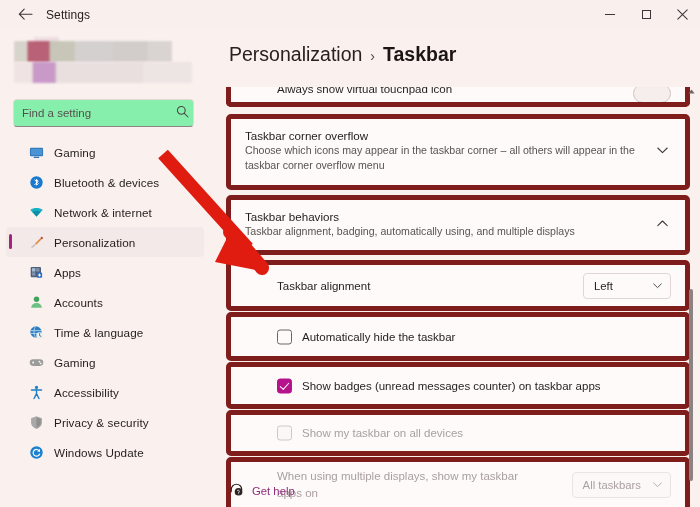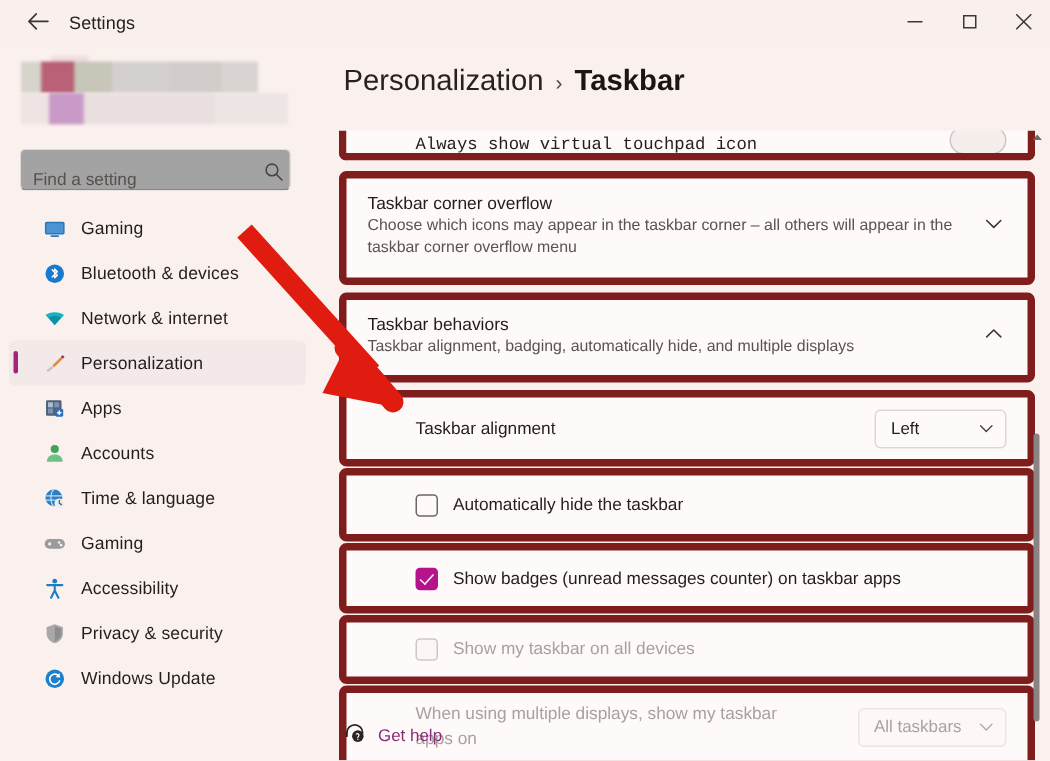--- a/index.html
+++ b/index.html
@@ -74,26 +74,26 @@
   }
   .blur-line { position: absolute; }
   .bl1 { left: 0;   top: 4px;  width: 158px; height: 21px; background: linear-gradient(90deg,#d5d2c8 0%,#d5d2c8 8%,#b4556c 9%,#b4556c 22%,#c3c3b4 23%,#c3c3b4 38%,#d2cece 39%,#d2cece 62%,#cfcbc8 63%,#cfcbc8 84%,#d7d2cf 85%,#d7d2cf 100%); filter: blur(1.2px); opacity:.92;}
   .bl1b{ left: 20px; top: 0px;  width: 25px;  height: 8px;  background:#eedde2; filter: blur(1.2px);}
   .bl2 { left: 0;   top: 25px; width: 178px; height: 21px; background: linear-gradient(90deg,#eee3e2 0%,#eee3e2 10%,#c491c4 11%,#c491c4 23%,#e7dedd 24%,#e7dedd 72%,#ece3e3 73%,#ece3e3 100%); filter: blur(1.2px); opacity:.9;}
 
   #search-box {
     position: absolute;
     left: 13px; top: 70px;
     width: 181px; height: 28px;
-    background: #a3a3a3;
+    background: #86efac;
     border: 1px solid #e2d9d7;
     border-bottom: 1px solid #8c8486;
     border-radius: 4px;
     display: flex;
-    align-items: flex-end;
+    align-items: center;
     padding: 0 8px;
   }
   #search-input {
     flex: 1;
     border: none; outline: none; background: transparent;
     font-family: "Liberation Sans", sans-serif;
     font-size: 11.5px;
     color: #3f393a;
   }
   #search-input::placeholder { color: #57504f; opacity: 1; }
@@ -507,21 +507,21 @@
 
     <div id="breadcrumb">
       <span class="bc-parent">Personalization</span>
       <span class="bc-sep">›</span>
       <span class="bc-current">Taskbar</span>
     </div>
 
     <div id="scroll-area">
 
       <div class="card clipped-top" style="height:20px; margin-bottom:7px;">
-        <div class="row" style="min-height:20px; align-items:flex-end; padding-top:0;font-family:Liberation Mono, monospace;">
+        <div class="row" style="min-height:20px; align-items:flex-start; padding-top:0;">
           <span class="row-label" style="margin-left:32px; position:relative; top:-4px;">Always show virtual touchpad icon</span>
           <span class="toggle" style="top:-3px; transform:none;"></span>
         </div>
       </div>
 
       <div class="card">
         <div class="row expander">
           <div class="texts">
             <div class="row-title">Taskbar corner overflow</div>
             <div class="row-sub">Choose which icons may appear in the taskbar corner – all others will appear in the taskbar corner overflow menu</div>
@@ -531,21 +531,21 @@
               <path d="M0.8 1 L5.5 5.6 L10.2 1" stroke="#3c3533" stroke-width="1.05" fill="none" stroke-linecap="round" stroke-linejoin="round"></path>
             </svg>
           </div>
         </div>
       </div>
 
       <div class="card">
         <div class="row expander">
           <div class="texts">
             <div class="row-title">Taskbar behaviors</div>
-            <div class="row-sub">Taskbar alignment, badging, automatically hide, and multiple displays</div>
+            <div class="row-sub">Taskbar alignment, badging, automatically using, and multiple displays</div>
           </div>
           <div class="chev">
             <svg width="11" height="7" viewBox="0 0 11 7" aria-hidden="true">
               <path d="M0.8 5.6 L5.5 1 L10.2 5.6" stroke="#3c3533" stroke-width="1.05" fill="none" stroke-linecap="round" stroke-linejoin="round"></path>
             </svg>
           </div>
         </div>
       </div>
 
       <div class="card" style="margin-bottom:1px;">

